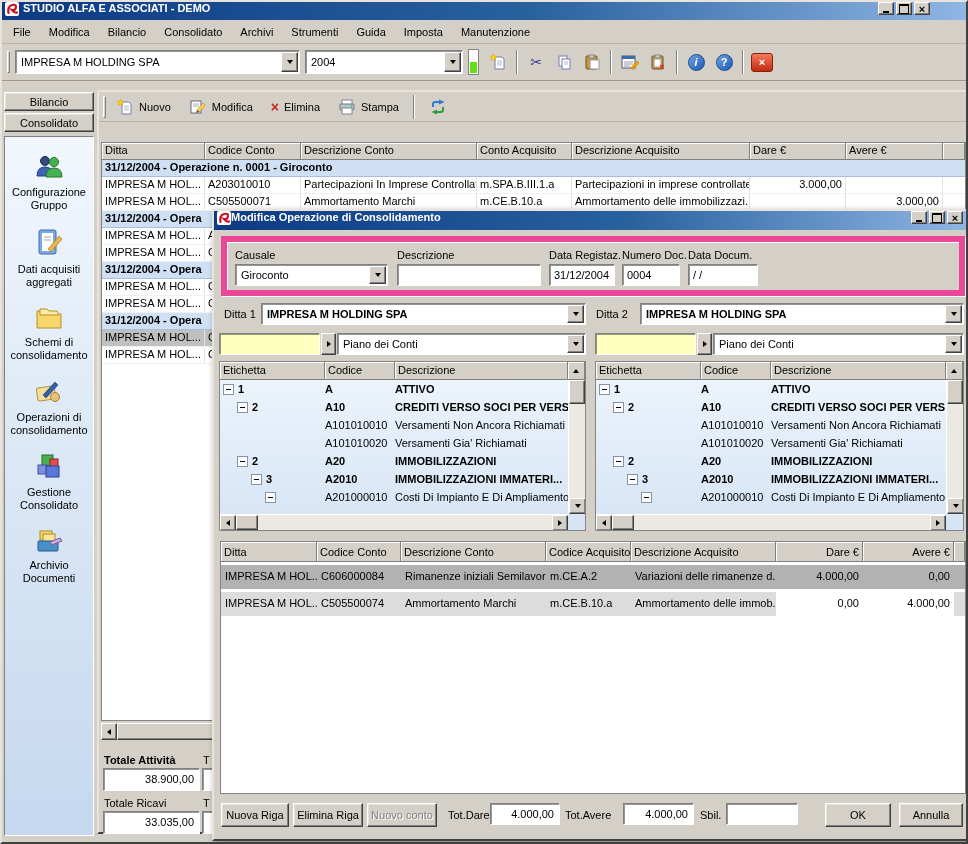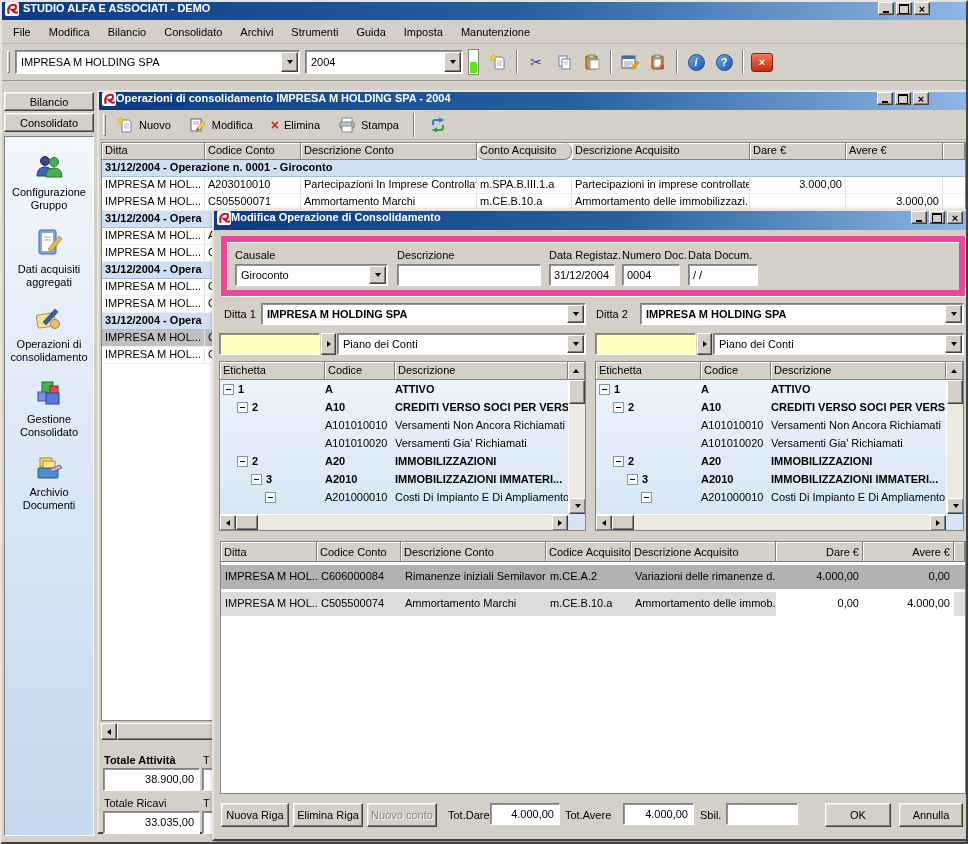--- a/index.html
+++ b/index.html
@@ -259,20 +259,29 @@
               <rect x="7" y="5" width="11" height="18" fill="#fff"></rect>
               <line x1="9" y1="9" x2="16" y2="9" stroke="#9ab"></line>
               <line x1="9" y1="12" x2="16" y2="12" stroke="#9ab"></line>
               <polygon points="13,21 24,8 27,11 16,24" fill="#e8b64a" stroke="#9a7010" stroke-width="0.6"></polygon>
             </svg>
           </span>
           <div class="lbl">Dati acquisiti aggregati</div>
         </div>
         <div class="nav-item">
           <span class="icon">
+            <svg width="30" height="26" viewBox="0 0 30 26">
+              <path d="M3 6 h8 l2 3 h14 v14 h-24z" fill="#f7d66b" stroke="#b99022"></path>
+              <path d="M6 10 h19 l-2-4 h-8 l-2-2 h-7z" fill="#fdeaa8" stroke="#b99022"></path>
+            </svg>
+          </span>
+          <div class="lbl">Schemi di consolidamento</div>
+        </div>
+        <div class="nav-item">
+          <span class="icon">
             <svg width="30" height="28" viewBox="0 0 30 28">
               <rect x="3" y="9" width="18" height="13" rx="2" fill="#f3de9a" stroke="#b0953f" transform="rotate(-8 12 15)"></rect>
               <polygon points="9,17 21,4 24,7 12,20" fill="#355f9e" stroke="#1d3c6e" stroke-width="0.6"></polygon>
               <circle cx="21" cy="19" r="4.5" fill="#e8c07c" stroke="#a8803a"></circle>
             </svg>
           </span>
           <div class="lbl">Operazioni di consolidamento</div>
         </div>
         <div class="nav-item">
           <span class="icon">
@@ -293,34 +302,20 @@
               <rect x="4" y="13" width="20" height="10" rx="1" fill="#4a90c8" stroke="#255a88"></rect>
               <polygon points="16,14 26,10 28,13 18,17" fill="#c8b0d8" stroke="#7858a0"></polygon>
             </svg>
           </span>
           <div class="lbl">Archivio Documenti</div>
         </div>
       </div>
   </div>
 
   <div id="childwin">
-    <div id="cw-titlebar" class="bluebar">
-      <span class="icon" id="cw-icon-slot">
-          <svg width="14" height="14" viewBox="0 0 14 14">
-            <rect width="14" height="14" rx="2" fill="#fff"></rect>
-            <path d="M3.5 11 Q2.2 4.5 7 3 Q11.8 1.8 10.8 5.8 Q10 8.8 7 8 Q10 11.5 12 10.5" fill="none" stroke="#cc1122" stroke-width="2.2" stroke-linecap="round"></path>
-          </svg>
-        </span>
-      <span class="ttxt">Operazioni di consolidamento IMPRESA M HOLDING SPA - 2004</span>
-      <div class="winbtns" style="margin-right:36px">
-        <span class="wbtn wb-min"></span>
-        <span class="wbtn wb-max"></span>
-        <span class="wbtn wb-close"></span>
-      </div>
-    </div>
     <div id="cw-toolbar">
       <div class="grip"></div>
       <div id="cw-buttons" style="display:flex;align-items:center;gap:2px;">
           <div class="cbtn">
             <span class="icon">
               <svg width="18" height="18" viewBox="0 0 18 18">
                 <polygon points="6,4 13,4 15,6 15,16 6,16" fill="#fff" stroke="#7b7bb0"></polygon>
                 <line x1="8" y1="8" x2="13" y2="8" stroke="#aabbcc"></line>
                 <line x1="8" y1="10" x2="13" y2="10" stroke="#aabbcc"></line>
                 <line x1="8" y1="12" x2="13" y2="12" stroke="#aabbcc"></line>
@@ -369,21 +364,21 @@
               <polygon points="8,10.5 2.5,13 8,15.5" fill="#2f9e3f"></polygon>
             </svg>
           </span>
         </div>
     </div>
     <div id="main-table">
       <div id="main-head">
           <div class="hcell" style="width: 103px;">Ditta</div>
           <div class="hcell" style="width: 96px;">Codice Conto</div>
           <div class="hcell" style="width: 176px;">Descrizione Conto</div>
-          <div class="hcell" style="width: 95px; border-radius: 8px;">Conto Acquisito</div>
+          <div class="hcell" style="width: 95px;">Conto Acquisito</div>
           <div class="hcell" style="width: 178px;">Descrizione Acquisito</div>
           <div class="hcell" style="width: 96px;">Dare €</div>
           <div class="hcell" style="width: 97px;">Avere €</div>
           <div class="hcell fill"></div>
         </div>
       <div id="main-body">
           <div class="grouprow">31/12/2004 - Operazione n. 0001 - Giroconto</div>
           <div class="trow">
             <div class="tcell" style="width: 103px;">IMPRESA M HOL...</div>
             <div class="tcell" style="width: 96px;">A203010010</div>

